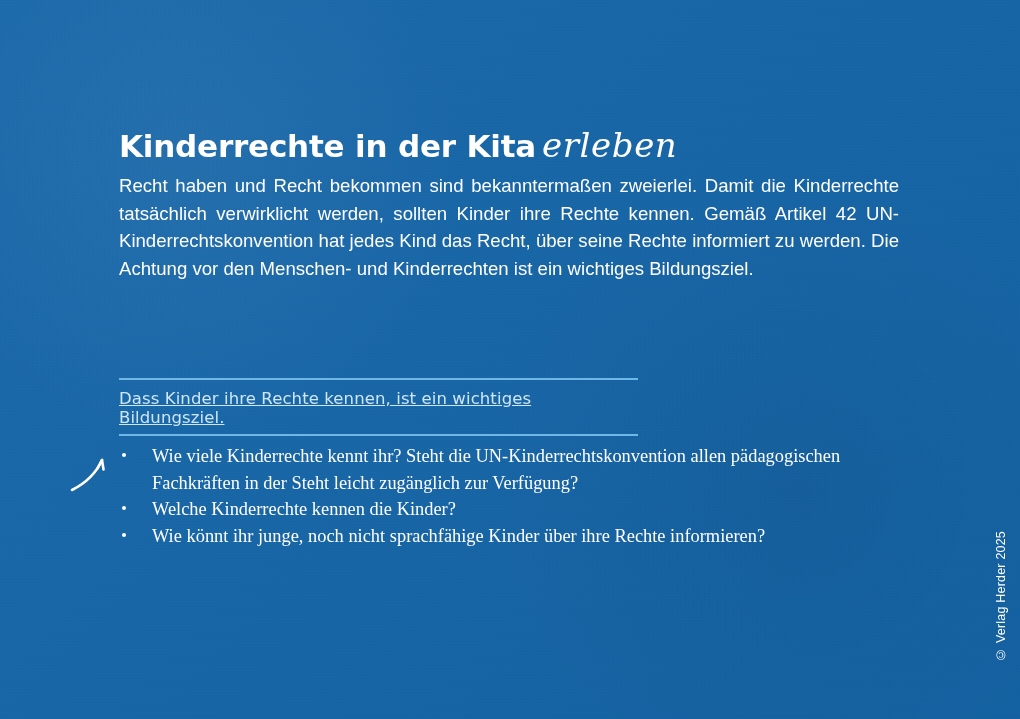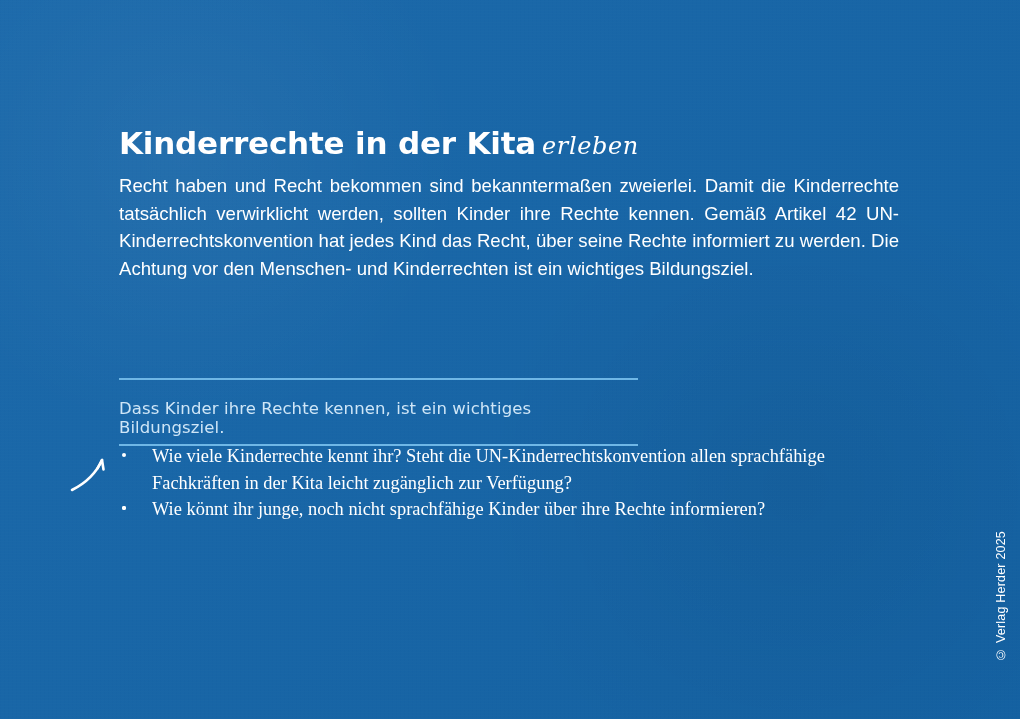--- a/index.html
+++ b/index.html
@@ -49,21 +49,21 @@
     color: #ffffff;
     font-family: "DejaVu Sans", sans-serif;
     font-size: 31px;
     font-weight: 600;
     letter-spacing: -0.2px;
   }
   .title .script {
     font-family: "DejaVu Serif", serif;
     font-style: italic;
     font-weight: 400;
-    font-size: 24px;
+    font-size: 34px;
     letter-spacing: 0.6px;
     margin-left: 6px;
   }
   .body-text {
     position: absolute;
     top: 172px;
     left: 0;
     width: 780px;
     color: #ffffff;
     font-family: Liberation Sans, sans-serif;
@@ -82,22 +82,23 @@
   }
   .rule {
     height: 2px;
     background-color: #6fb7e6;
     width: 100%;
   }
   .highlight-text {
     font-family: "DejaVu Sans", sans-serif;
     font-size: 16.5px;
     color: #cfe6f7;
-    padding: 19px 0 7px 0;
+    padding: 9px 0 7px 0;
     letter-spacing: 0.1px;
+    text-decoration: underline;
   }
   .bullets {
     position: absolute;
     top: 443px;
     left: 0;
     width: 760px;
     color: #ffffff;
     font-family: "Liberation Serif", serif;
     font-size: 18.4px;
     line-height: 26.6px;
@@ -154,24 +155,25 @@
 
     <div class="highlight-box">
       <div class="rule"></div>
       <div class="highlight-text">Dass Kinder ihre Rechte kennen, ist ein wichtiges Bildungsziel.</div>
       <div class="rule"></div>
     </div>
 
     <div class="bullets">
       <div class="bullet-item">
         <span class="dot"></span>
-        <span>Wie viele Kinderrechte kennt ihr? Steht die UN-Kinderrechtskonvention allen sprachfähige Fachkräften in der Kita leicht zugänglich zur Verfügung?</span>
+        <span>Wie viele Kinderrechte kennt ihr? Steht die UN-Kinderrechtskonvention allen pädagogischen Fachkräften in der Steht leicht zugänglich zur Verfügung?</span>
       </div>
       <div class="bullet-item">
         <span class="dot"></span>
+        <span>Welche Kinderrechte kennen die Kinder?</span>
       </div>
       <div class="bullet-item">
         <span class="dot"></span>
         <span>Wie könnt ihr junge, noch nicht sprachfähige Kinder über ihre Rechte informieren?</span>
       </div>
     </div>
   </div>
 
   <div class="arrow">
     <svg viewBox="0 0 46 48" width="46" height="48" xmlns="http://www.w3.org/2000/svg">

